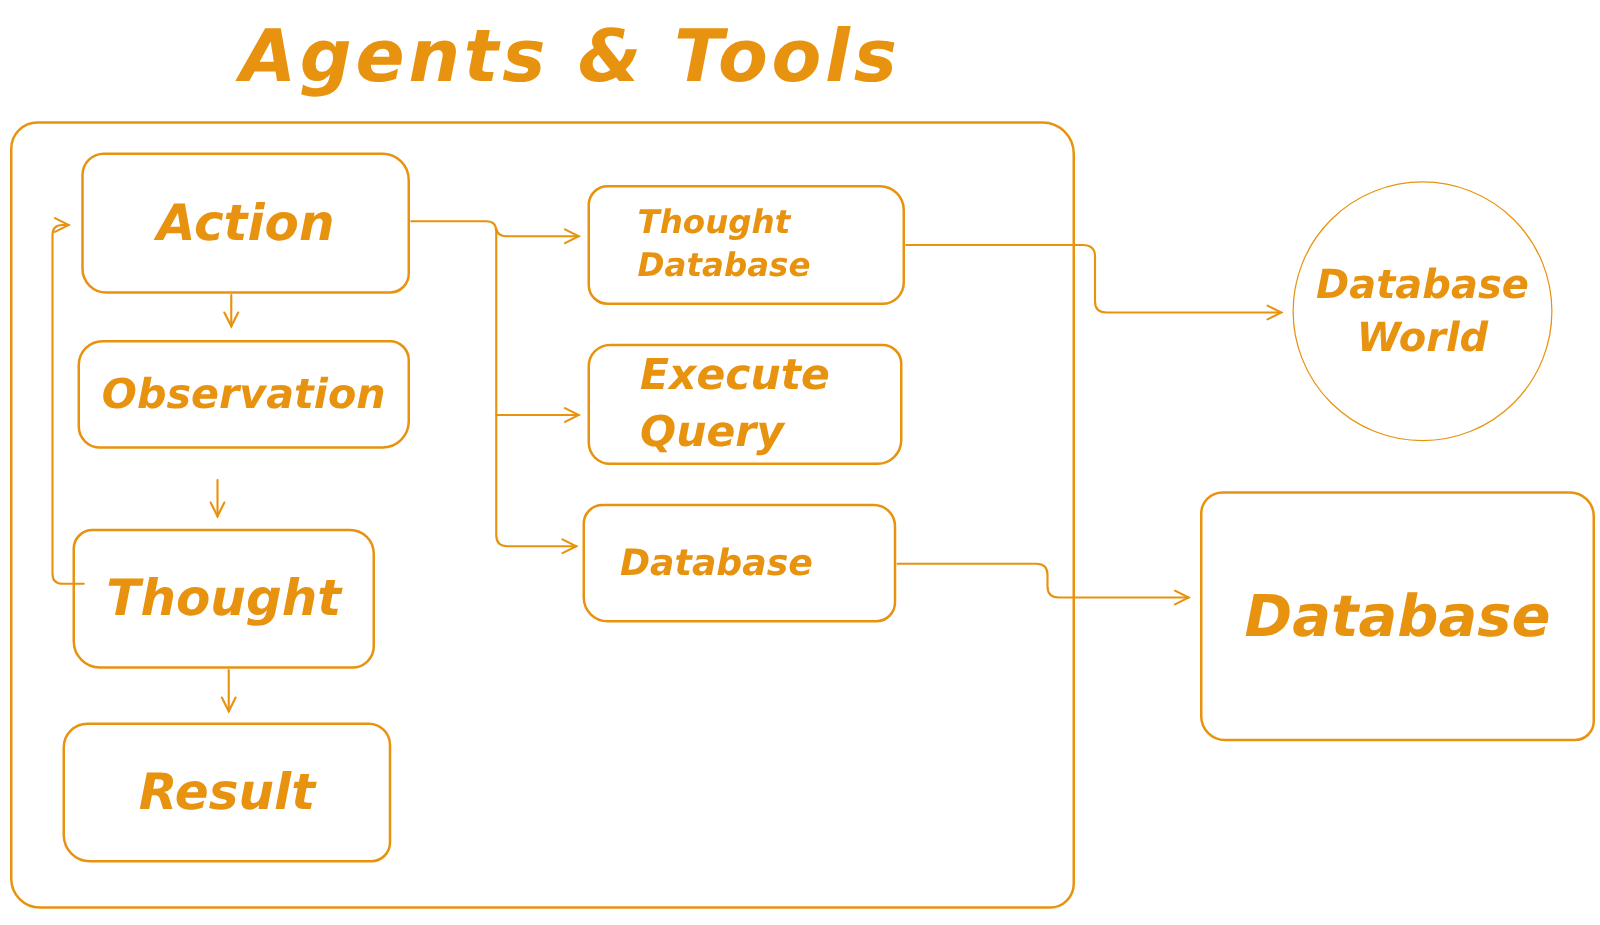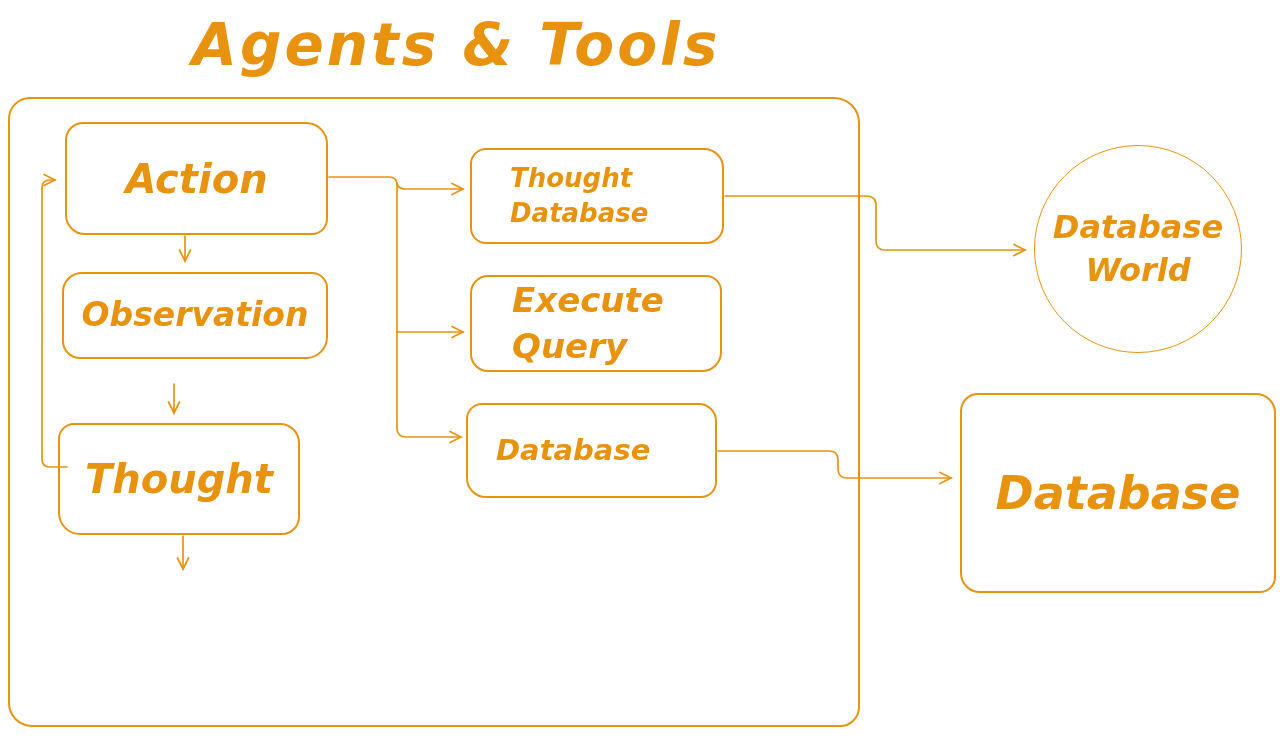--- a/index.html
+++ b/index.html
@@ -110,20 +110,23 @@
   </div>
 
   <div class="node node-observation">
     <span>Observation</span>
   </div>
 
   <div class="node node-thought">
     <span>Thought</span>
   </div>
 
+  <div class="node node-result">
+    <span>Result</span>
+  </div>
 
   <div class="node node-search">
     <span>Thought</span>
     <span>Database</span>
   </div>
 
   <div class="node node-execute">
     <span>Execute</span>
     <span>Query</span>
   </div>

